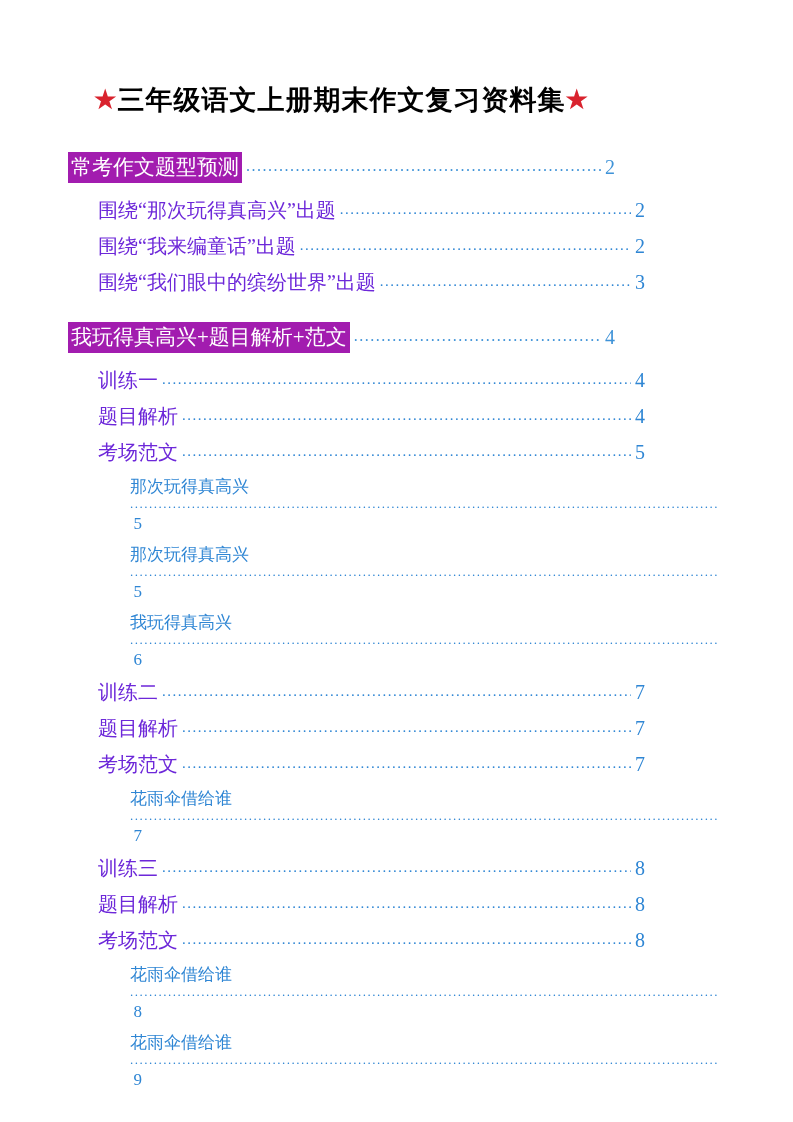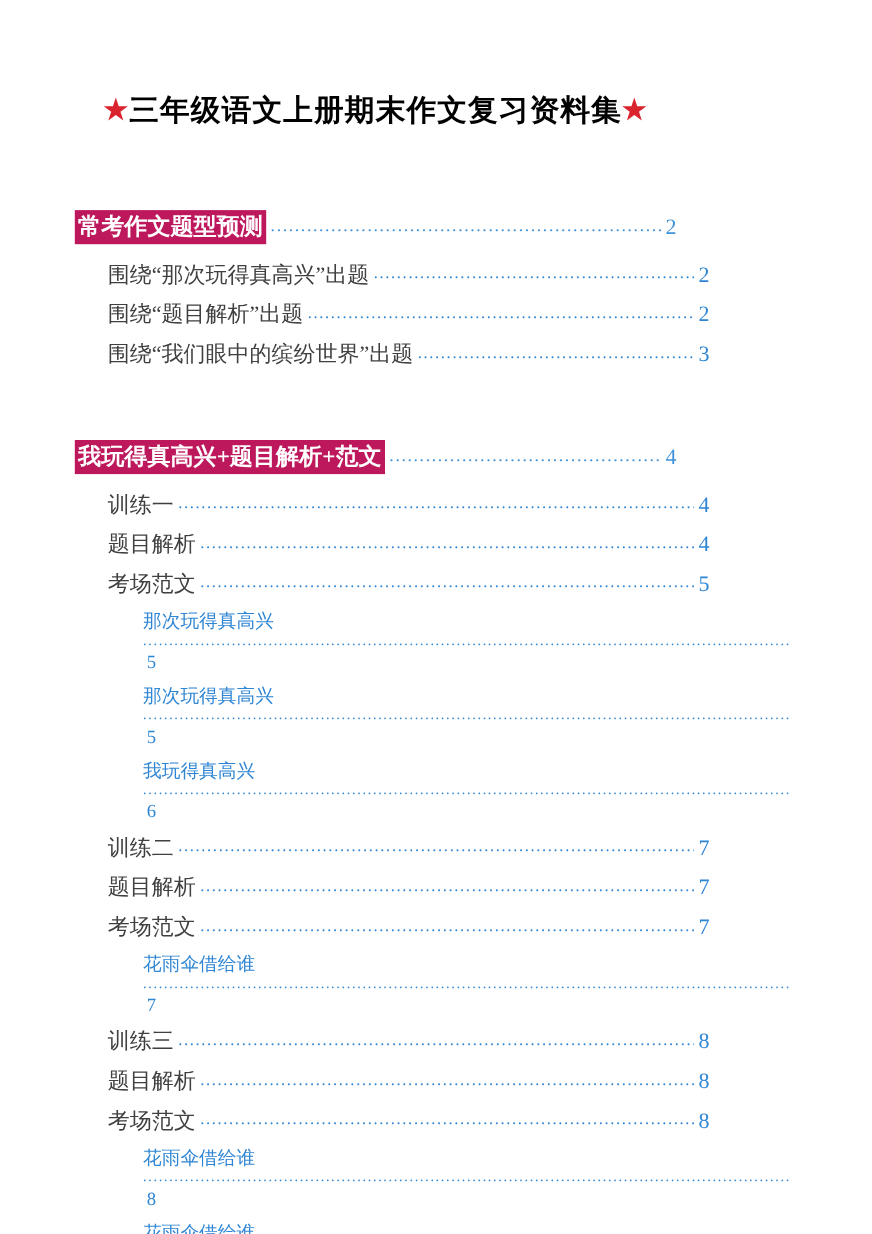--- a/index.html
+++ b/index.html
@@ -67,39 +67,38 @@
     min-width: 12px;
   }
 
   
   .lvl1 {
     font-size: 21px;
     margin-bottom: 9px;
     margin-top: 0;
   }
   .lvl1 .label {
-    background: #be185d;
+    background: #a21caf;
     color: #ffffff;
     padding: 1px 3px 2px 3px;
-    font-weight: bold;
-    margin-top: 39px;
+    font-weight: normal;
   }
   .lvl1 .leader { color: #3f93d8; font-size: 16px; }
   .lvl1 .pageno { color: #3f93d8; font-size: 20px; }
 
   .block-gap { height: 17px; }
 
   
   .lvl2 {
     font-size: 20px;
     padding-left: 30px;
     margin-bottom: 9px;
     color: #2f86d4;
   }
-  .lvl2 .label { color: #404040; }
+  .lvl2 .label { color: #6d28d9; }
   .lvl2 .pageno { color: #2f86d4; }
 
   
   .lvl3 {
     font-size: 17px;
     padding-left: 58px;
     margin-bottom: 9px;
     color: #2f86d4;
     flex-direction: column;
   }
@@ -126,21 +125,21 @@
       <span class="pageno">2</span>
     </div>
     <div class="spacer-sm"></div>
 
     <div class="toc-entry lvl2">
       <span class="label">围绕“那次玩得真高兴”出题</span>
       <span class="leader">............................................................................................................................</span>
       <span class="pageno">2</span>
     </div>
     <div class="toc-entry lvl2">
-      <span class="label">围绕“题目解析”出题</span>
+      <span class="label">围绕“我来编童话”出题</span>
       <span class="leader">............................................................................................................................</span>
       <span class="pageno">2</span>
     </div>
     <div class="toc-entry lvl2">
       <span class="label">围绕“我们眼中的缤纷世界”出题</span>
       <span class="leader">............................................................................................................................</span>
       <span class="pageno">3</span>
     </div>
 
     <div class="block-gap"></div>

